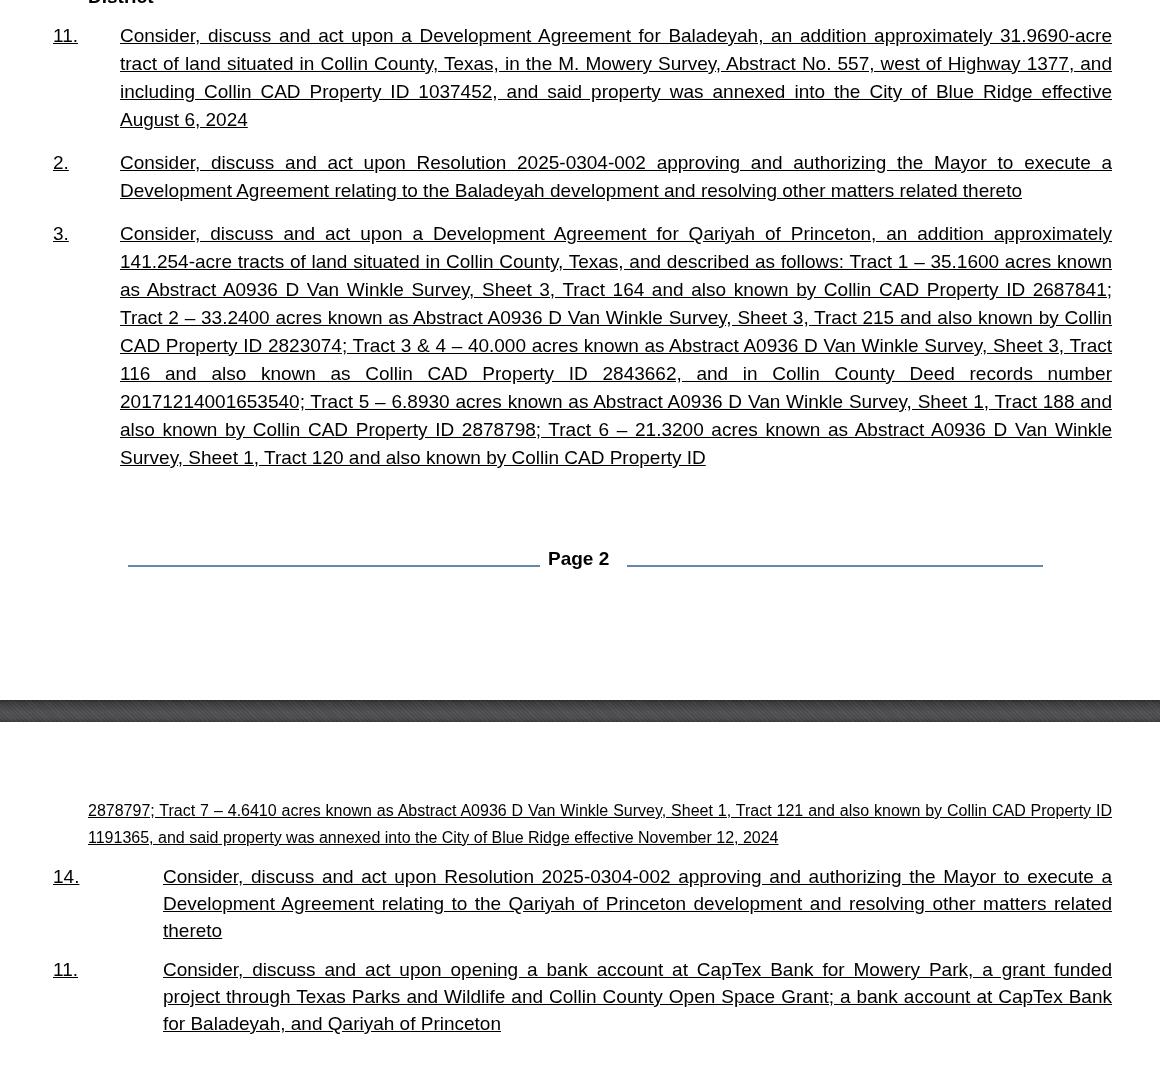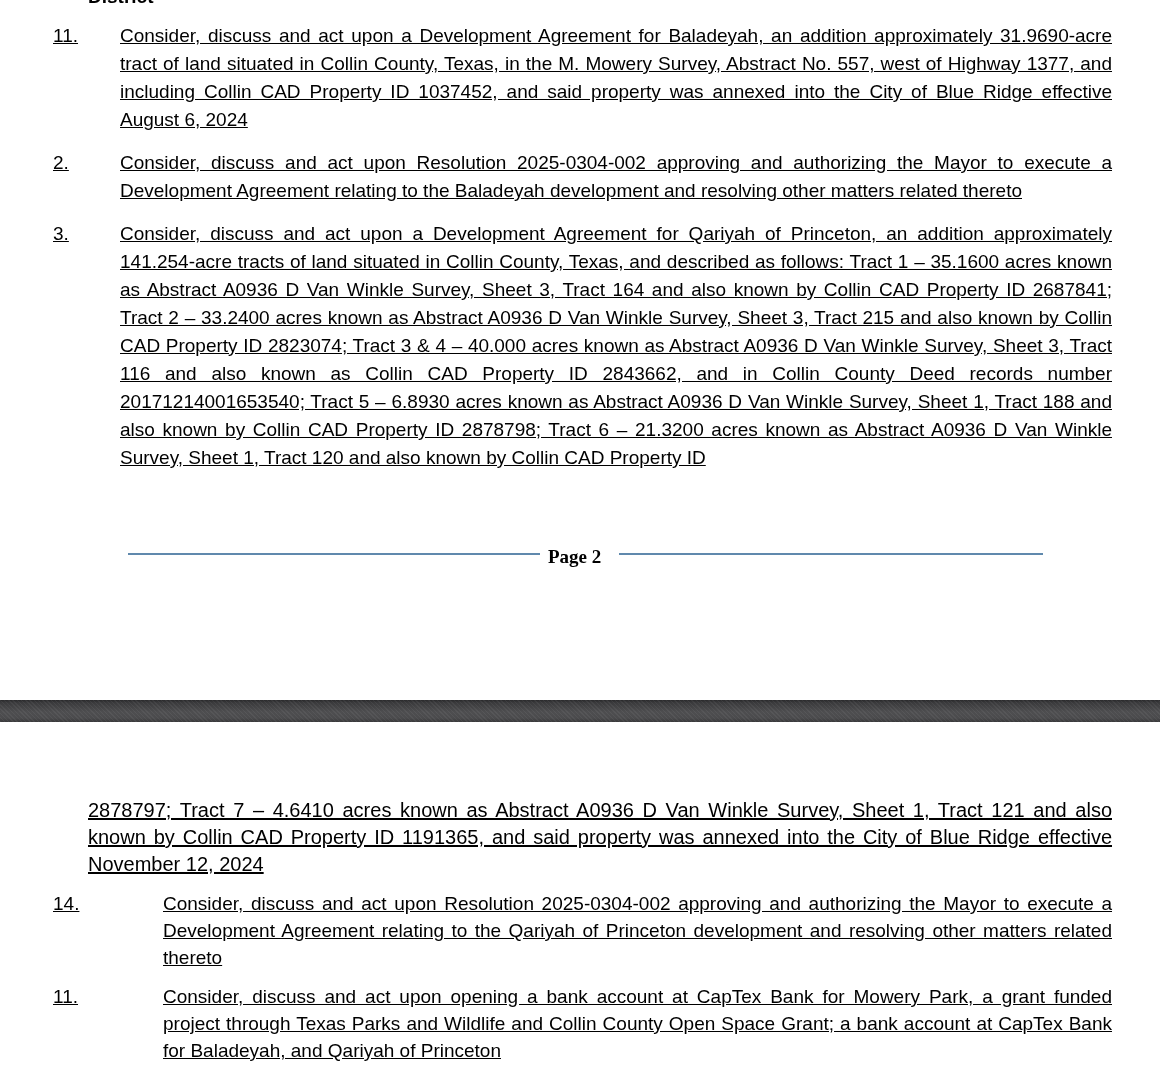--- a/index.html
+++ b/index.html
@@ -39,37 +39,36 @@
     font-size: 19px;
     margin-bottom: 15px;
   }
   .p1 .agenda-item { line-height: 28px; }
   .p2 .agenda-item { line-height: 27px; margin-bottom: 12px; gap: 43px; }
 
   .item-number { width: 35px; flex: 0 0 35px; }
   .item-text { flex: 1; text-align: justify; margin-left: 32px; }
 
   .continuation {
-    font-size: 20px;
+    font-size: 16px;
     line-height: 27px;
     padding-left: 35px;
     text-align: justify;
     margin-bottom: 12px;
   }
 
   
   .page-footer {
     position: absolute;
     top: 540px;
     left: 128px;
     width: 915px;
     height: 32px;
     display: flex;
-    align-items: center;
-    font-family: Liberation Serif, serif;
+    align-items: flex-end;
   }
   .footer-rule {
     height: 2px;
     background: #6089ad;
     margin-bottom: 5px;
   }
   .footer-rule.left { width: 412px; flex: 0 0 412px; }
   .footer-rule.right { flex: 1; }
   .footer-label {
     font-size: 19px;

